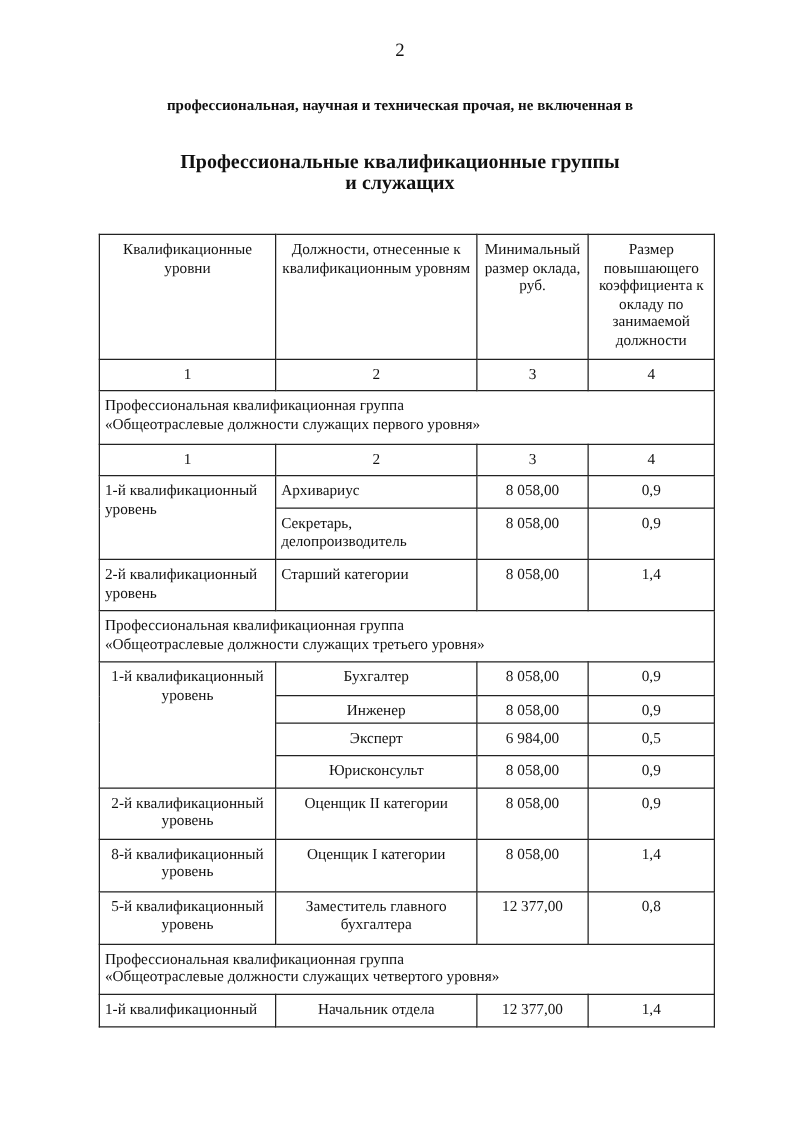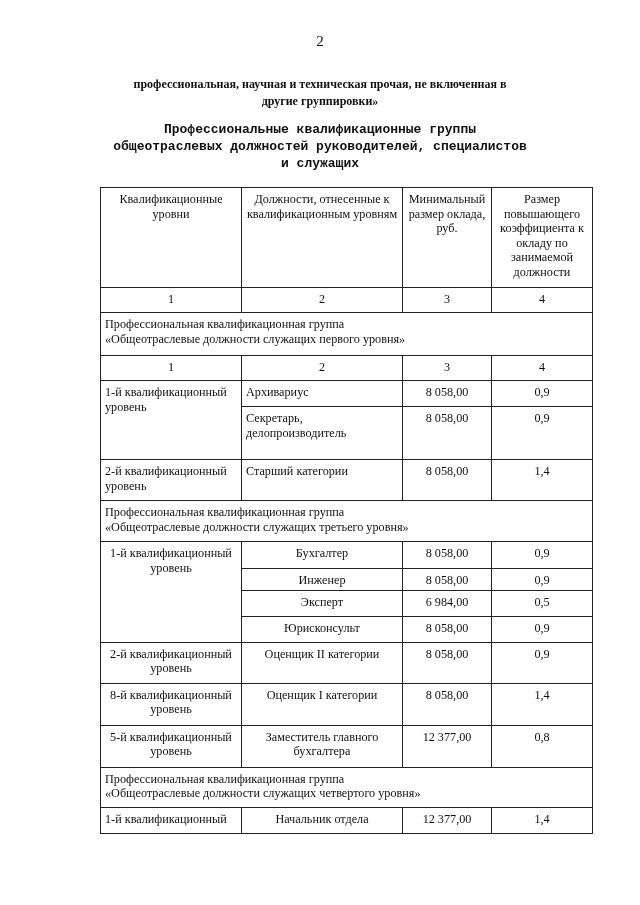--- a/index.html
+++ b/index.html
@@ -2,44 +2,42 @@
 <html><head>
 <meta charset="utf-8">
 <style>
   html, body { margin: 0; padding: 0; background: #ffffff; }
   body {
     width: 640px; height: 905px; position: relative; overflow: hidden;
     font-family: "Liberation Serif", "DejaVu Serif", serif; color: #111;
   }
   .page-num { position: absolute; top: 33px; left: 0; width: 640px; text-align: center; font-size: 15px; }
   .head1 { position: absolute; top: 76px; left: 60px; width: 520px; text-align: center; font-weight: bold; font-size: 12px; line-height: 17px; }
-  .head2 { position: absolute; top: 121px; left: 60px; width: 520px; text-align: center; font-weight: bold; font-size: 13px; line-height: 17px; font-family: Liberation Mono, monospace; }
+  .head2 { position: absolute; top: 121px; left: 60px; width: 520px; text-align: center; font-weight: bold; font-size: 16px; line-height: 17px; }
   table.grid {
-    position: absolute; top: 187px; left: 100px;
+    position: absolute; top: 187px; left: 79px;
     border-collapse: collapse; table-layout: fixed; width: 492px;
     font-size: 12.2px; line-height: 14.5px; padding-left: 25px;
   }
   table.grid td { border: 1.2px solid #222; vertical-align: top; padding: 4px 4px 2px 4px; }
   td.c { text-align: center; }
   td.l { text-align: left; }
   td.grp { padding-top: 6px; }
 </style>
 </head>
 <body>
 
 <div class="page-num">2</div>
 
 <div class="head1">
   <div>профессиональная, научная и техническая прочая, не включенная в</div>
-  <div>другие группировки»</div>
 </div>
 
 <div class="head2">
   <div>Профессиональные квалификационные группы</div>
-  <div>общеотраслевых должностей руководителей, специалистов</div>
   <div>и служащих</div>
 </div>
 
 <table class="grid">
   <colgroup>
     <col style="width:141px">
       <col style="width:161px">
       <col style="width:89px">
       <col style="width:101px">
   </colgroup>
@@ -68,21 +66,21 @@
     <td class="c">2</td>
     <td class="c">3</td>
     <td class="c">4</td>
   </tr>
   <tr style="height:26px">
     <td class="l" rowspan="2">1-й квалификационный уровень</td>
     <td class="l">Архивариус</td>
     <td class="c">8 058,00</td>
     <td class="c">0,9</td>
   </tr>
-  <tr style="height:53px">
+  <tr style="height:41px">
     <td class="l">Секретарь, делопроизводитель</td>
     <td class="c">8 058,00</td>
     <td class="c">0,9</td>
   </tr>
   <tr style="height:41px">
     <td class="l">2-й квалификационный уровень</td>
     <td class="l">Старший категории</td>
     <td class="c">8 058,00</td>
     <td class="c">1,4</td>
   </tr>

